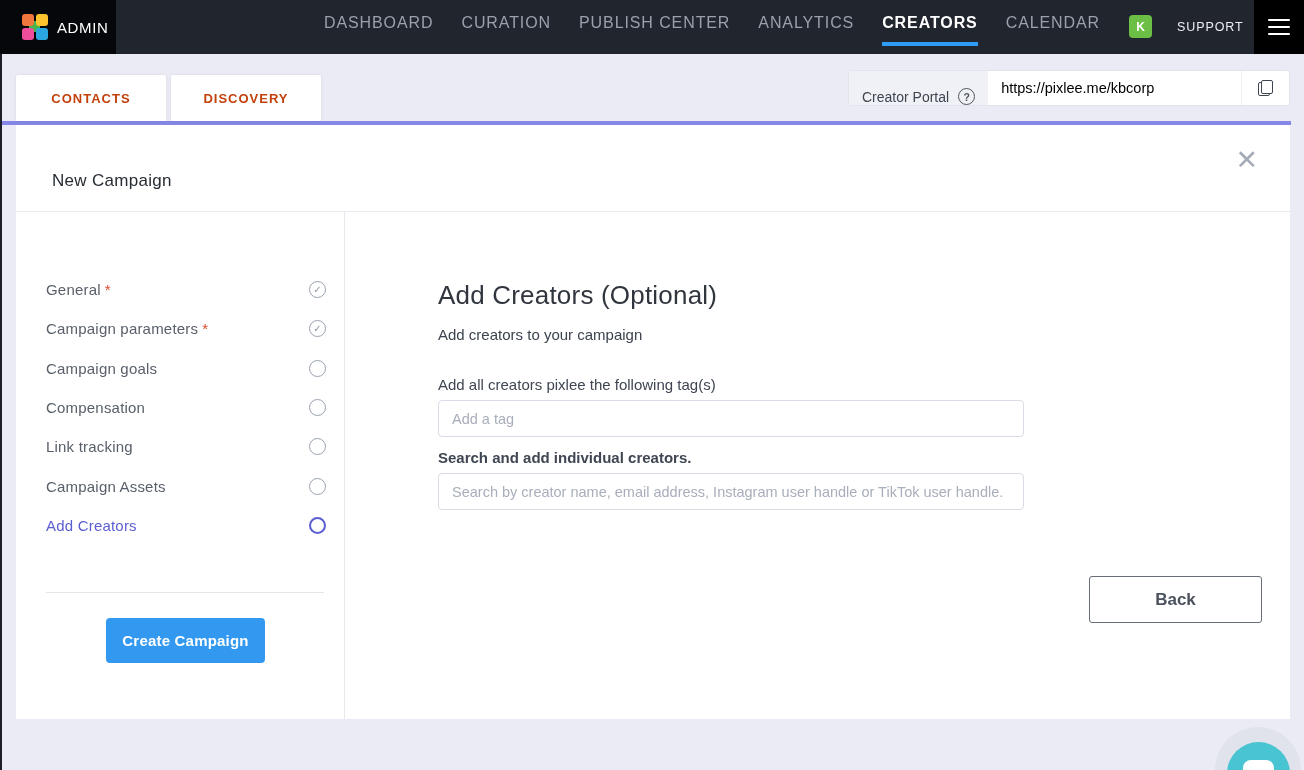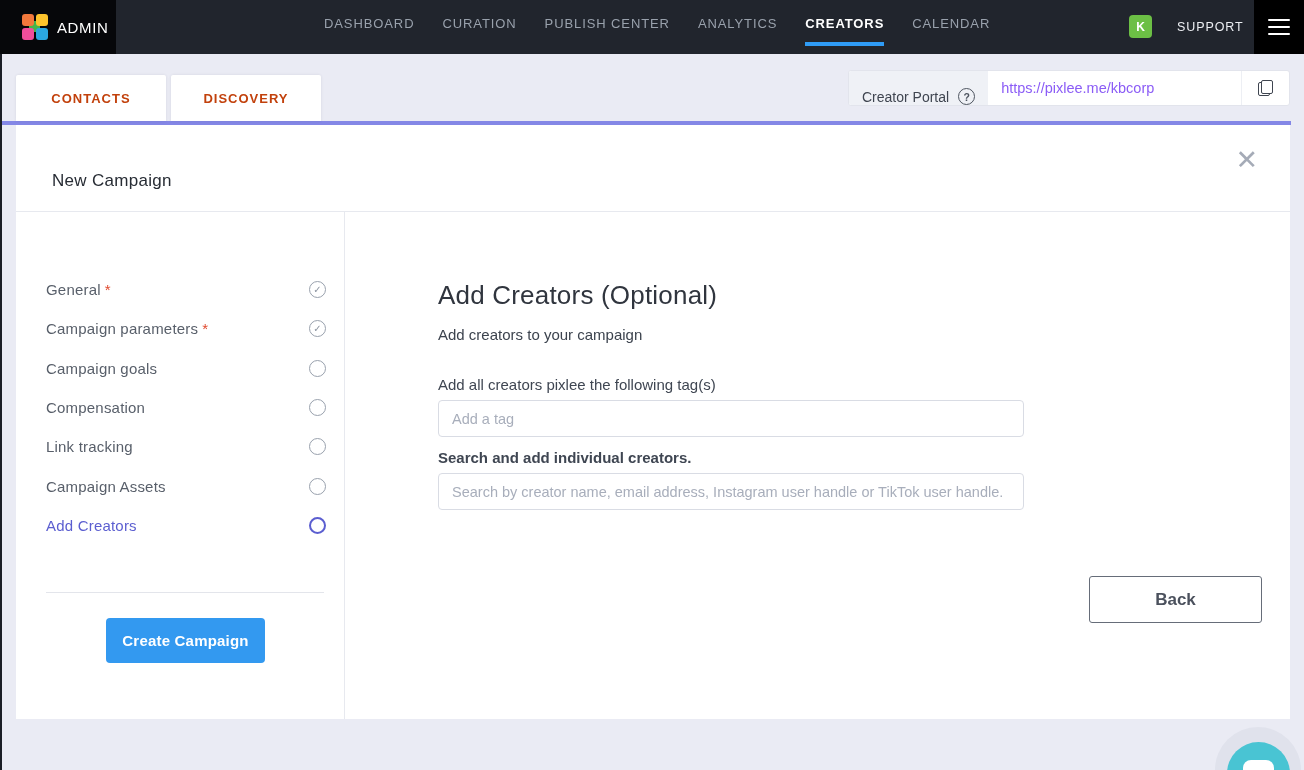--- a/index.html
+++ b/index.html
@@ -18,21 +18,21 @@
   .logo { position:relative; width:26px; height:26px; }
   .logo i { position:absolute; width:12px; height:12px; border-radius:3px; }
   .logo .c { left:7px; top:7px; width:11px; height:11px; background:#43b54a; border-radius:3px; }
   .logo .tl { left:0; top:0; background:#f1783c; }
   .logo .tr { right:0; top:0; background:#fcc32c; }
   .logo .bl { left:0; bottom:0; background:#ef4d9b; }
   .logo .br { right:0; bottom:0; background:#2ba7e1; }
   .brand { color:#ffffff; font-size:15px; font-weight:500; letter-spacing:0.6px; }
 
   .nav-menu { position:absolute; left:324px; top:0; height:54px; display:flex; gap:28px; }
-  .nav-item { display:flex; align-items:center; height:46px; color:#99a1ac; font-size:13px;
+  .nav-item { display:flex; align-items:center; height:46px; color:#99a1ac; font-size:16px;
     letter-spacing:0.9px; cursor:pointer; border-bottom:4px solid transparent; padding-top:4px; }
   .nav-item.active { color:#ffffff; font-weight:bold; border-bottom-color:#2f9cf6; }
 
   .avatar { position:absolute; left:1129px; top:15px; width:23px; height:23px; border-radius:4px;
     background:#6cbf45; color:#fff; font-size:12px; font-weight:bold;
     display:flex; align-items:center; justify-content:center; cursor:pointer; }
   .support { position:absolute; left:1177px; top:0; height:54px; display:flex; align-items:center;
     color:#eceef2; font-size:12.5px; letter-spacing:0.9px; cursor:pointer; }
   .burger-zone { position:absolute; right:0; top:0; width:50px; height:54px; background:#000;
     display:flex; flex-direction:column; align-items:center; justify-content:center; gap:4.5px; cursor:pointer; }
@@ -50,21 +50,21 @@
 
   .purple-line { position:absolute; top:121px; left:2px; width:1289px; height:4px; background:#8487e6; z-index:2; }
 
   
   .portal { position:absolute; top:70px; left:848px; width:442px; height:36px; display:flex;
     background:#fff; border:1px solid #e2e4ec; border-radius:3px; overflow:hidden; z-index:3; }
   .portal-label { background:#eff1f6; display:flex; align-items:flex-end; gap:9px; padding:0 13px;
     color:#3f4550; font-size:14px; white-space:nowrap; }
   .q-icon { width:17px; height:17px; border:1.4px solid #4d545f; border-radius:50%; color:#4d545f;
     font-size:10.5px; font-weight:bold; display:flex; align-items:center; justify-content:center; cursor:pointer; }
-  .portal-url { flex:1; display:flex; align-items:center; padding-left:13px; color:#8b5cf6; font-size:14.5px; }
+  .portal-url { flex:1; display:flex; align-items:center; padding-left:13px; color:#000000; font-size:14.5px; }
   .copy-btn { width:48px; border-left:1px solid #edeff4; display:flex; align-items:center; justify-content:center; cursor:pointer; }
   .copy-icon { position:relative; width:15px; height:16px; }
   .copy-icon::before { content:""; position:absolute; left:0; bottom:0; width:10px; height:12px;
     border:1.4px solid #3f4550; border-radius:2px; background:#fff; }
   .copy-icon::after { content:""; position:absolute; right:0; top:0; width:10px; height:12px;
     border:1.4px solid #3f4550; border-radius:2px; background:#fff; }
 
   
   .modal { position:absolute; left:16px; top:125px; width:1274px; height:594px; background:#fff; z-index:1; }
   .modal-header { position:relative; height:87px; border-bottom:1px solid #e7e9ef; }

